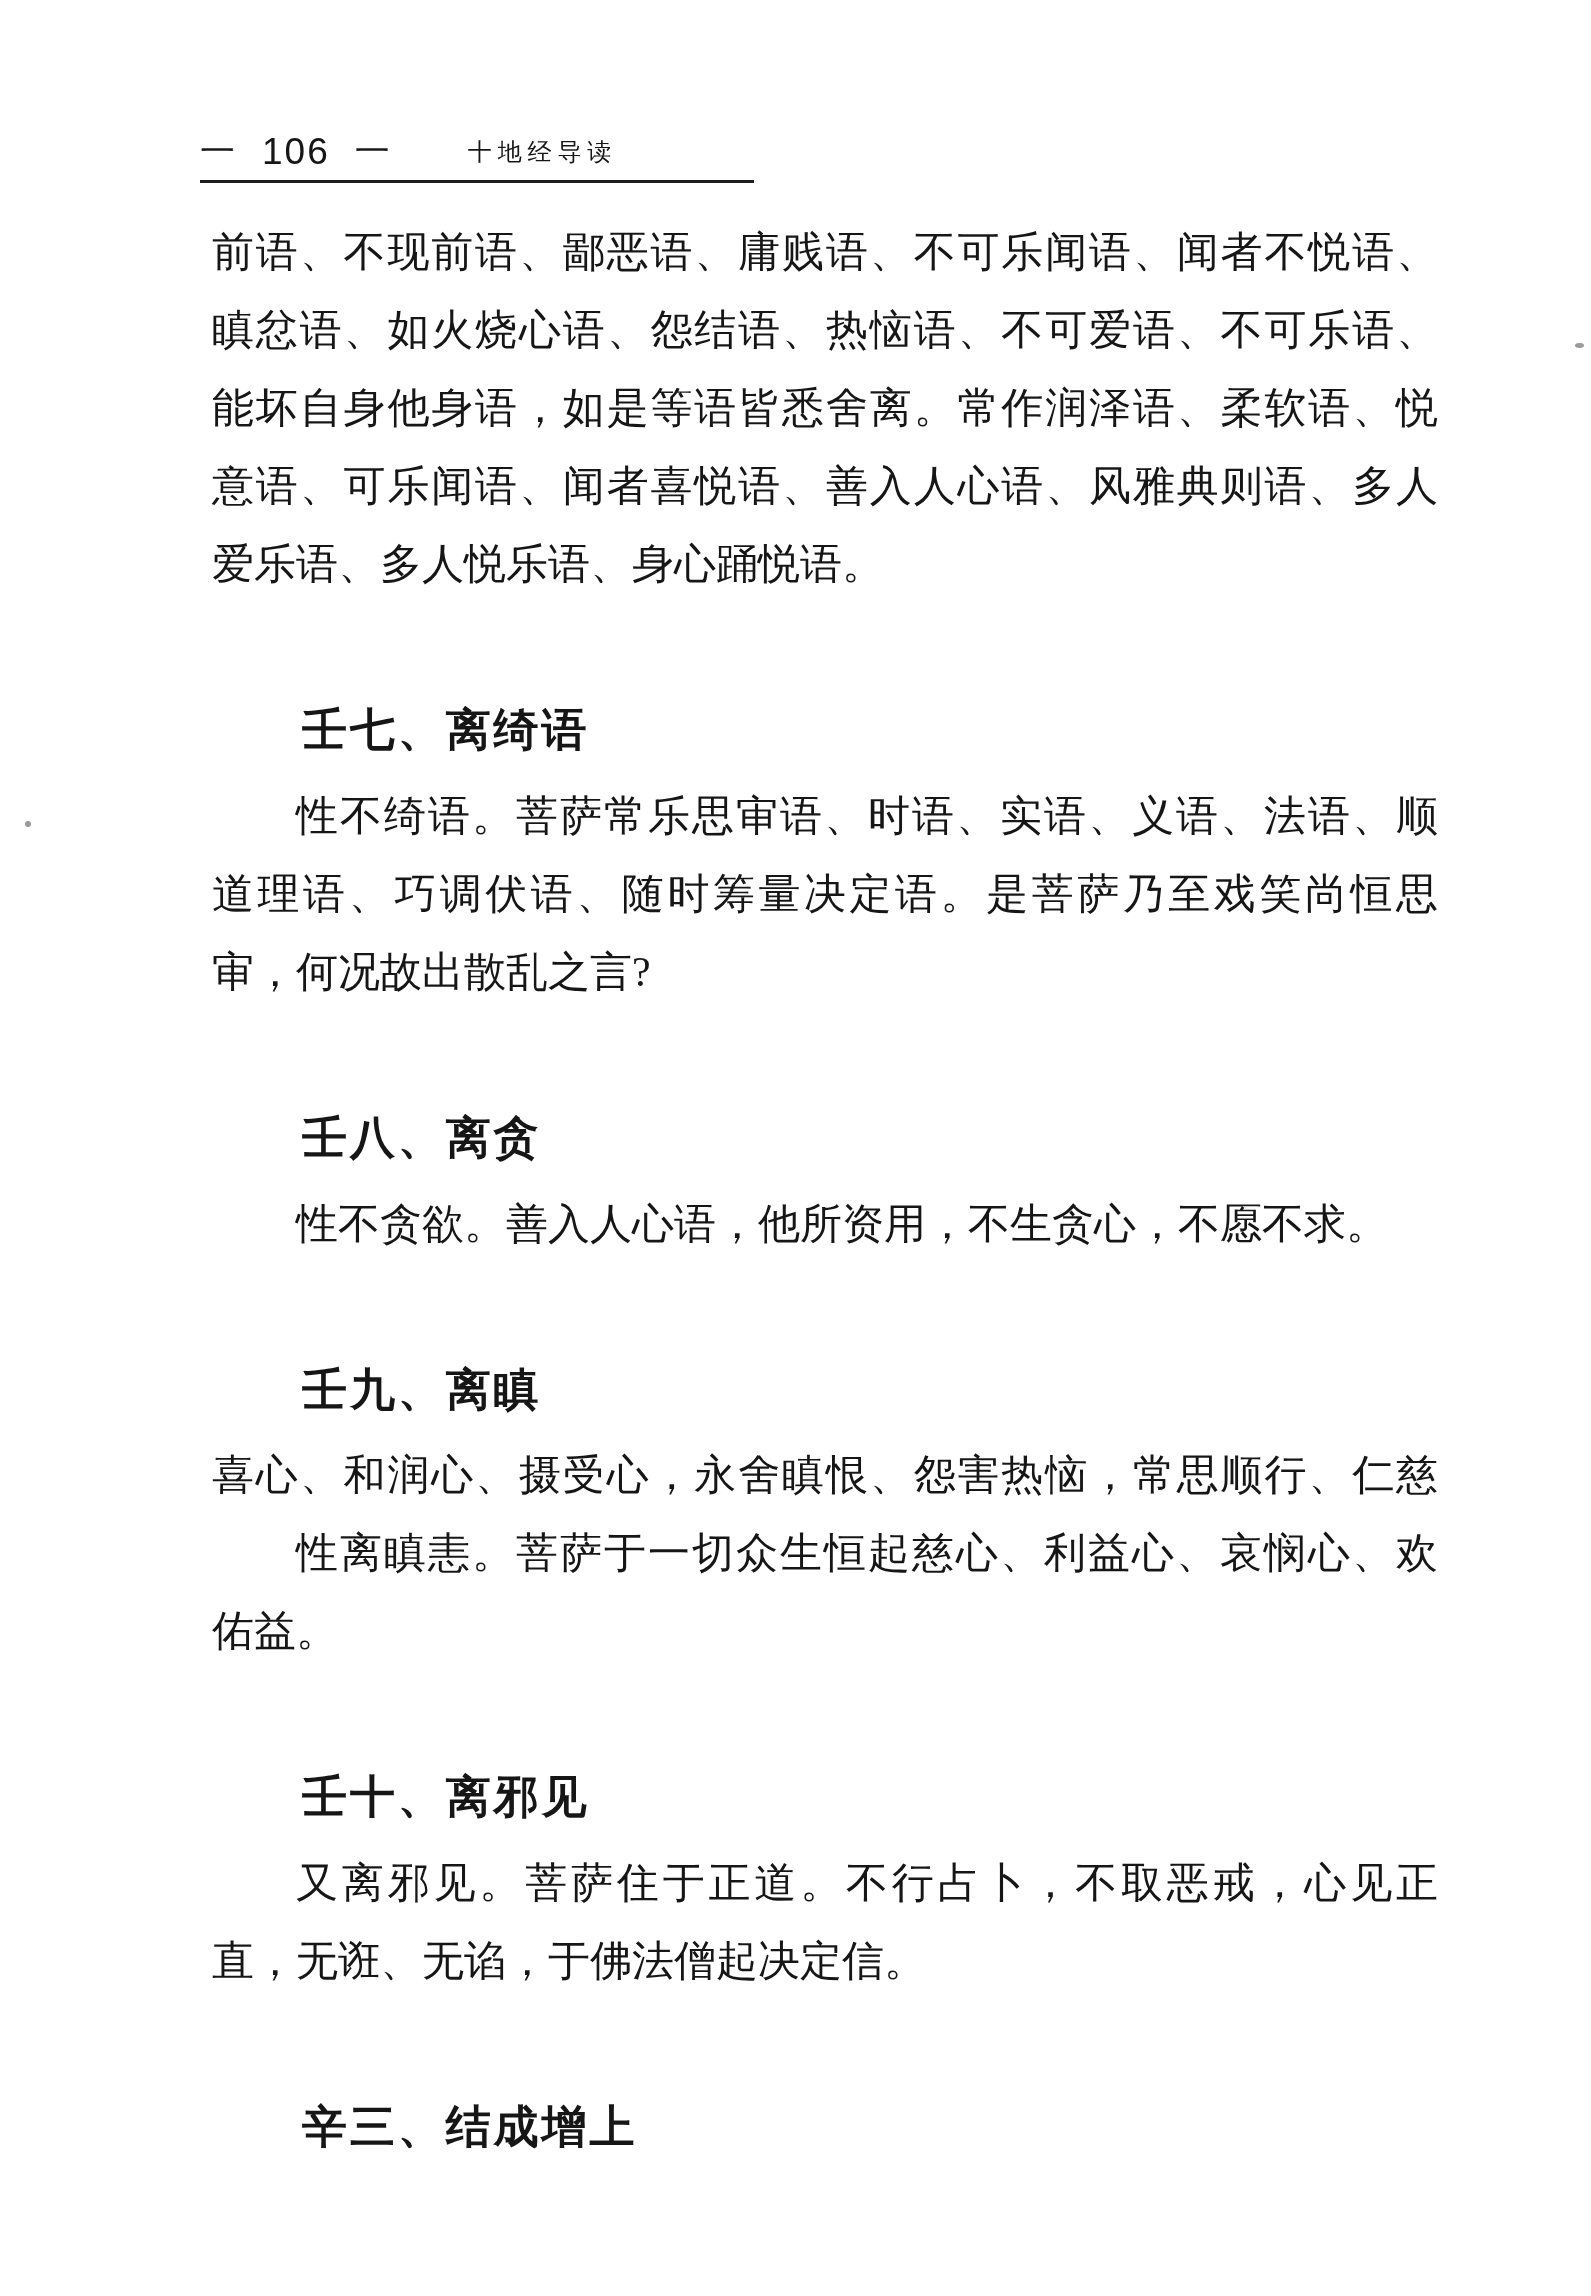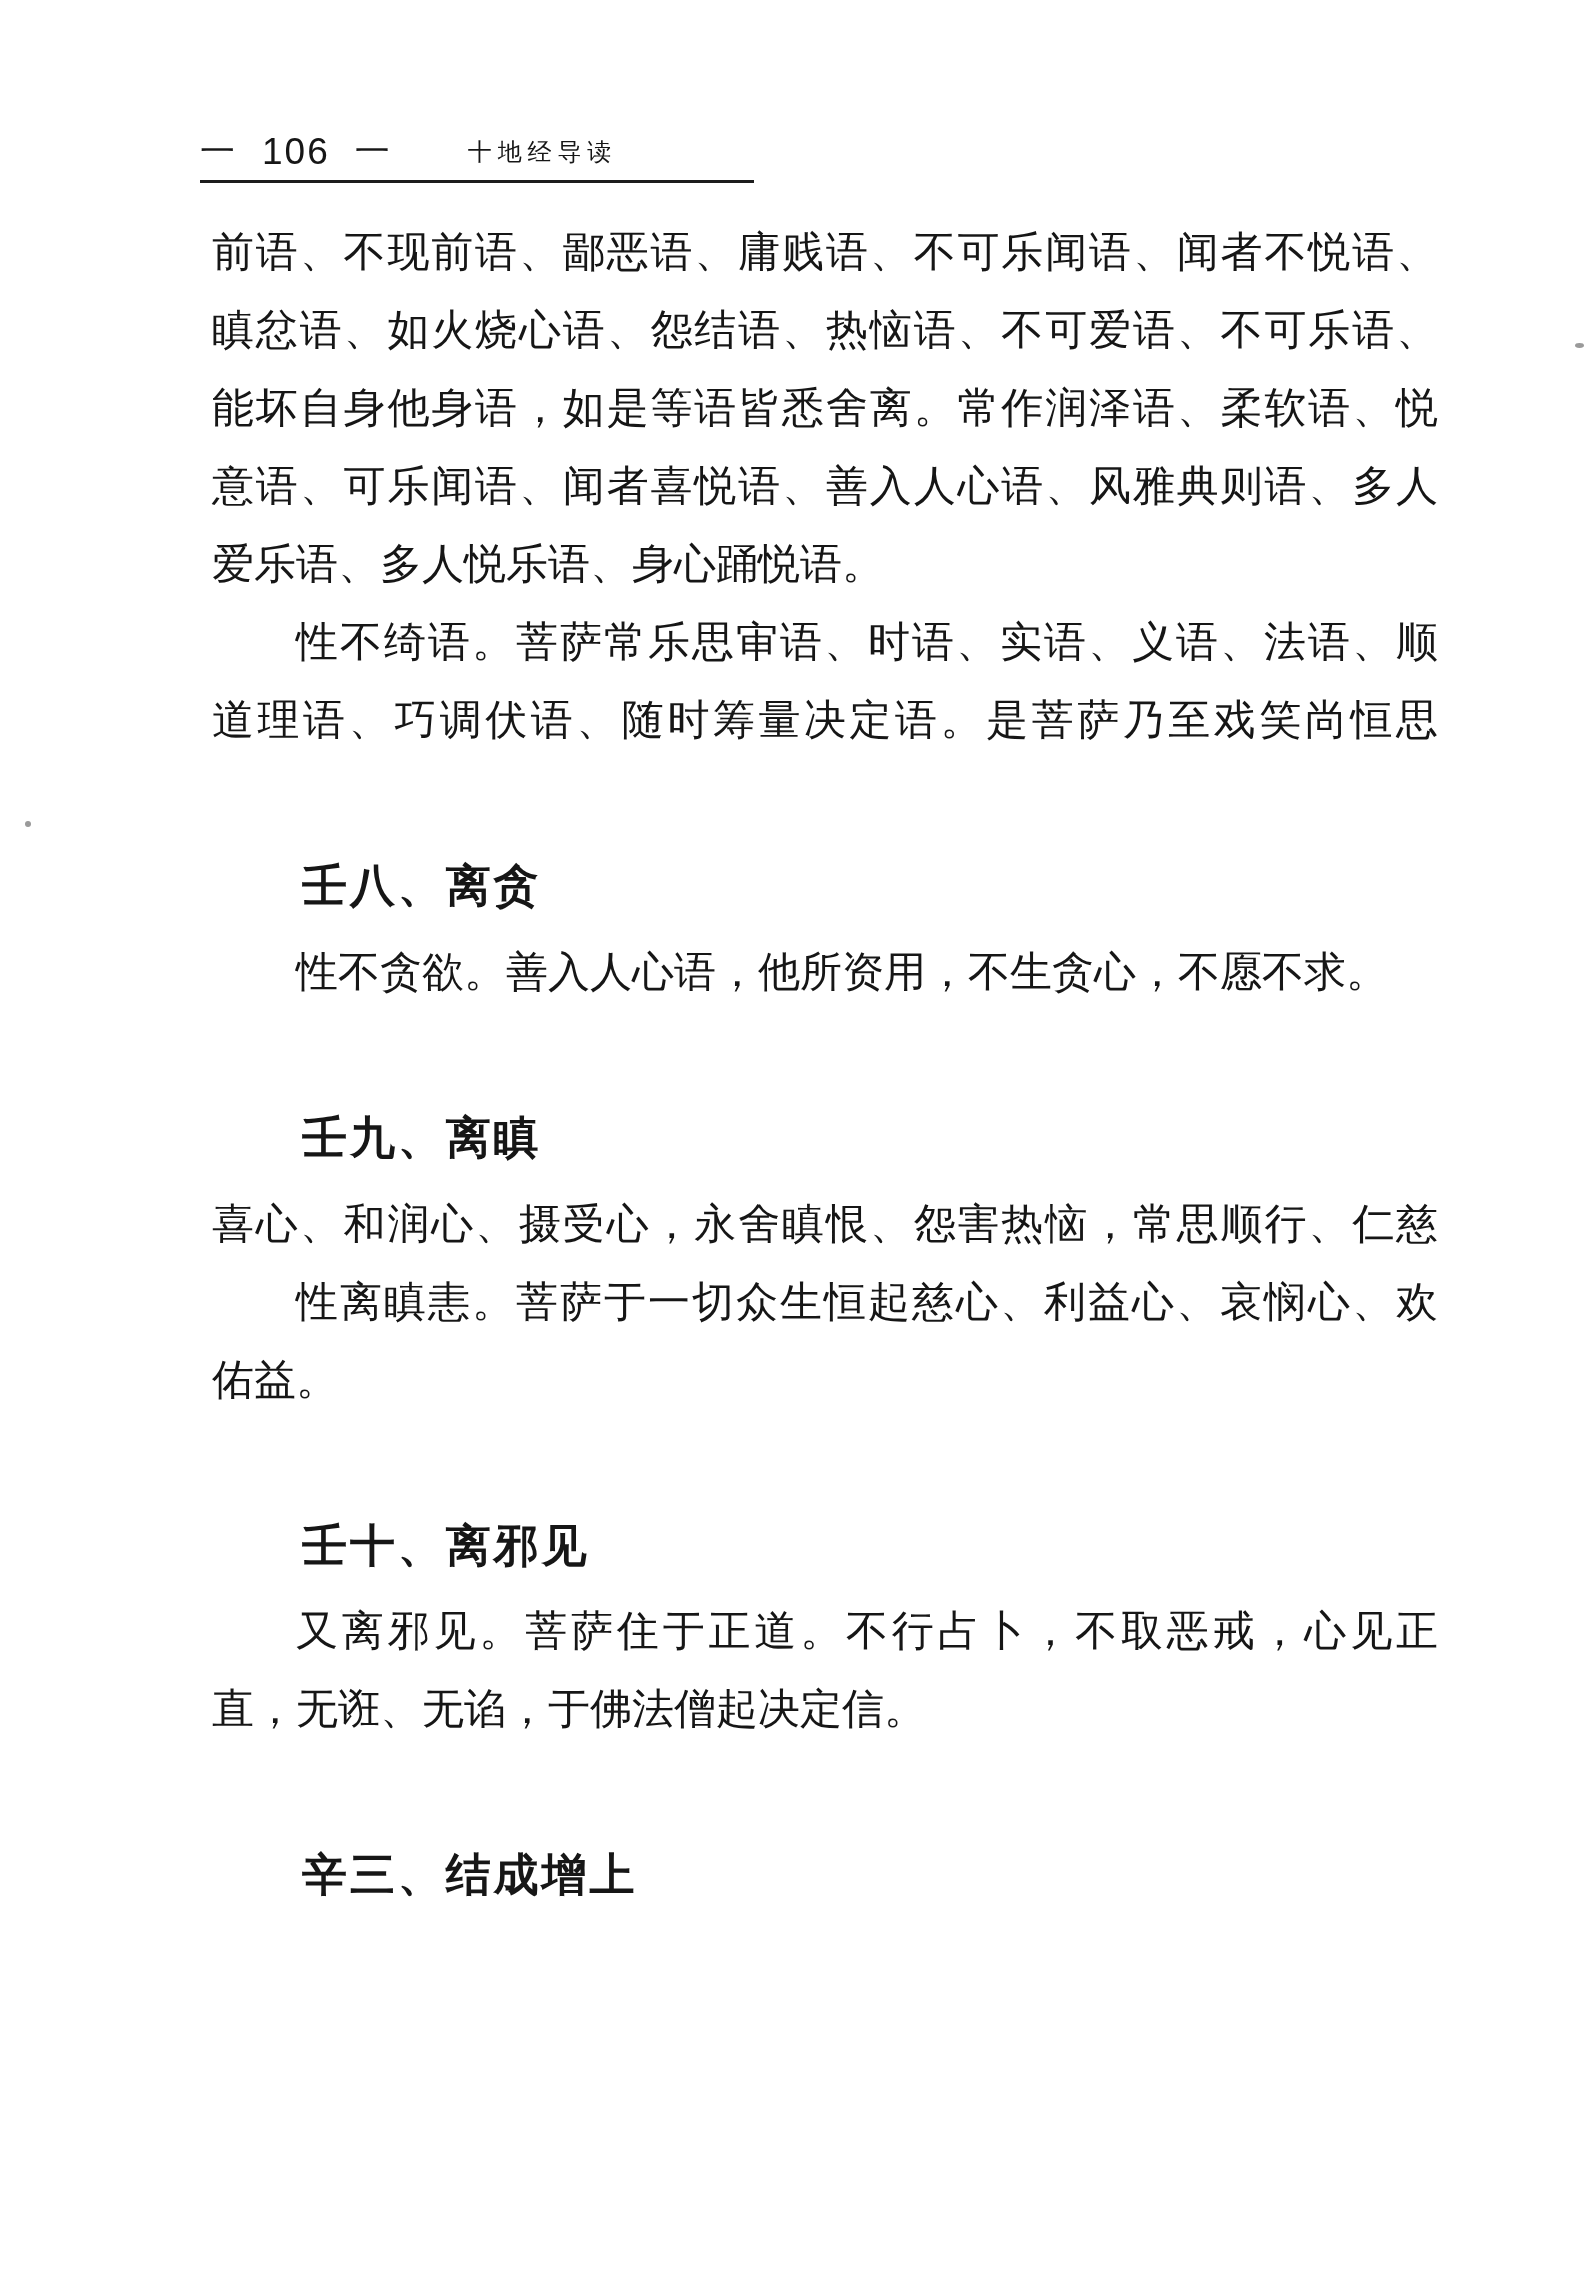--- a/index.html
+++ b/index.html
@@ -92,23 +92,25 @@
   </div>
 
   <div class="content">
       <div class="para">
         <div class="line fill">前语、不现前语、鄙恶语、庸贱语、不可乐闻语、闻者不悦语、</div>
         <div class="line fill">瞋忿语、如火烧心语、怨结语、热恼语、不可爱语、不可乐语、</div>
         <div class="line fill">能坏自身他身语，如是等语皆悉舍离。常作润泽语、柔软语、悦</div>
         <div class="line fill">意语、可乐闻语、闻者喜悦语、善入人心语、风雅典则语、多人</div>
         <div class="line">爱乐语、多人悦乐语、身心踊悦语。</div>
       </div>
+      <div class="heading">壬七、离绮语</div>
       <div class="para">
         <div class="line fill indent">性不绮语。菩萨常乐思审语、时语、实语、义语、法语、顺</div>
         <div class="line fill">道理语、巧调伏语、随时筹量决定语。是菩萨乃至戏笑尚恒思</div>
+        <div class="line">审，何况故出散乱之言?</div>
       </div>
       <div class="heading">壬八、离贪</div>
       <div class="para">
         <div class="line indent">性不贪欲。善入人心语，他所资用，不生贪心，不愿不求。</div>
       </div>
       <div class="heading">壬九、离瞋</div>
       <div class="para">
         <div class="line fill">喜心、和润心、摄受心，永舍瞋恨、怨害热恼，常思顺行、仁慈</div>
         <div class="line fill indent">性离瞋恚。菩萨于一切众生恒起慈心、利益心、哀悯心、欢</div>
         <div class="line">佑益。</div>

